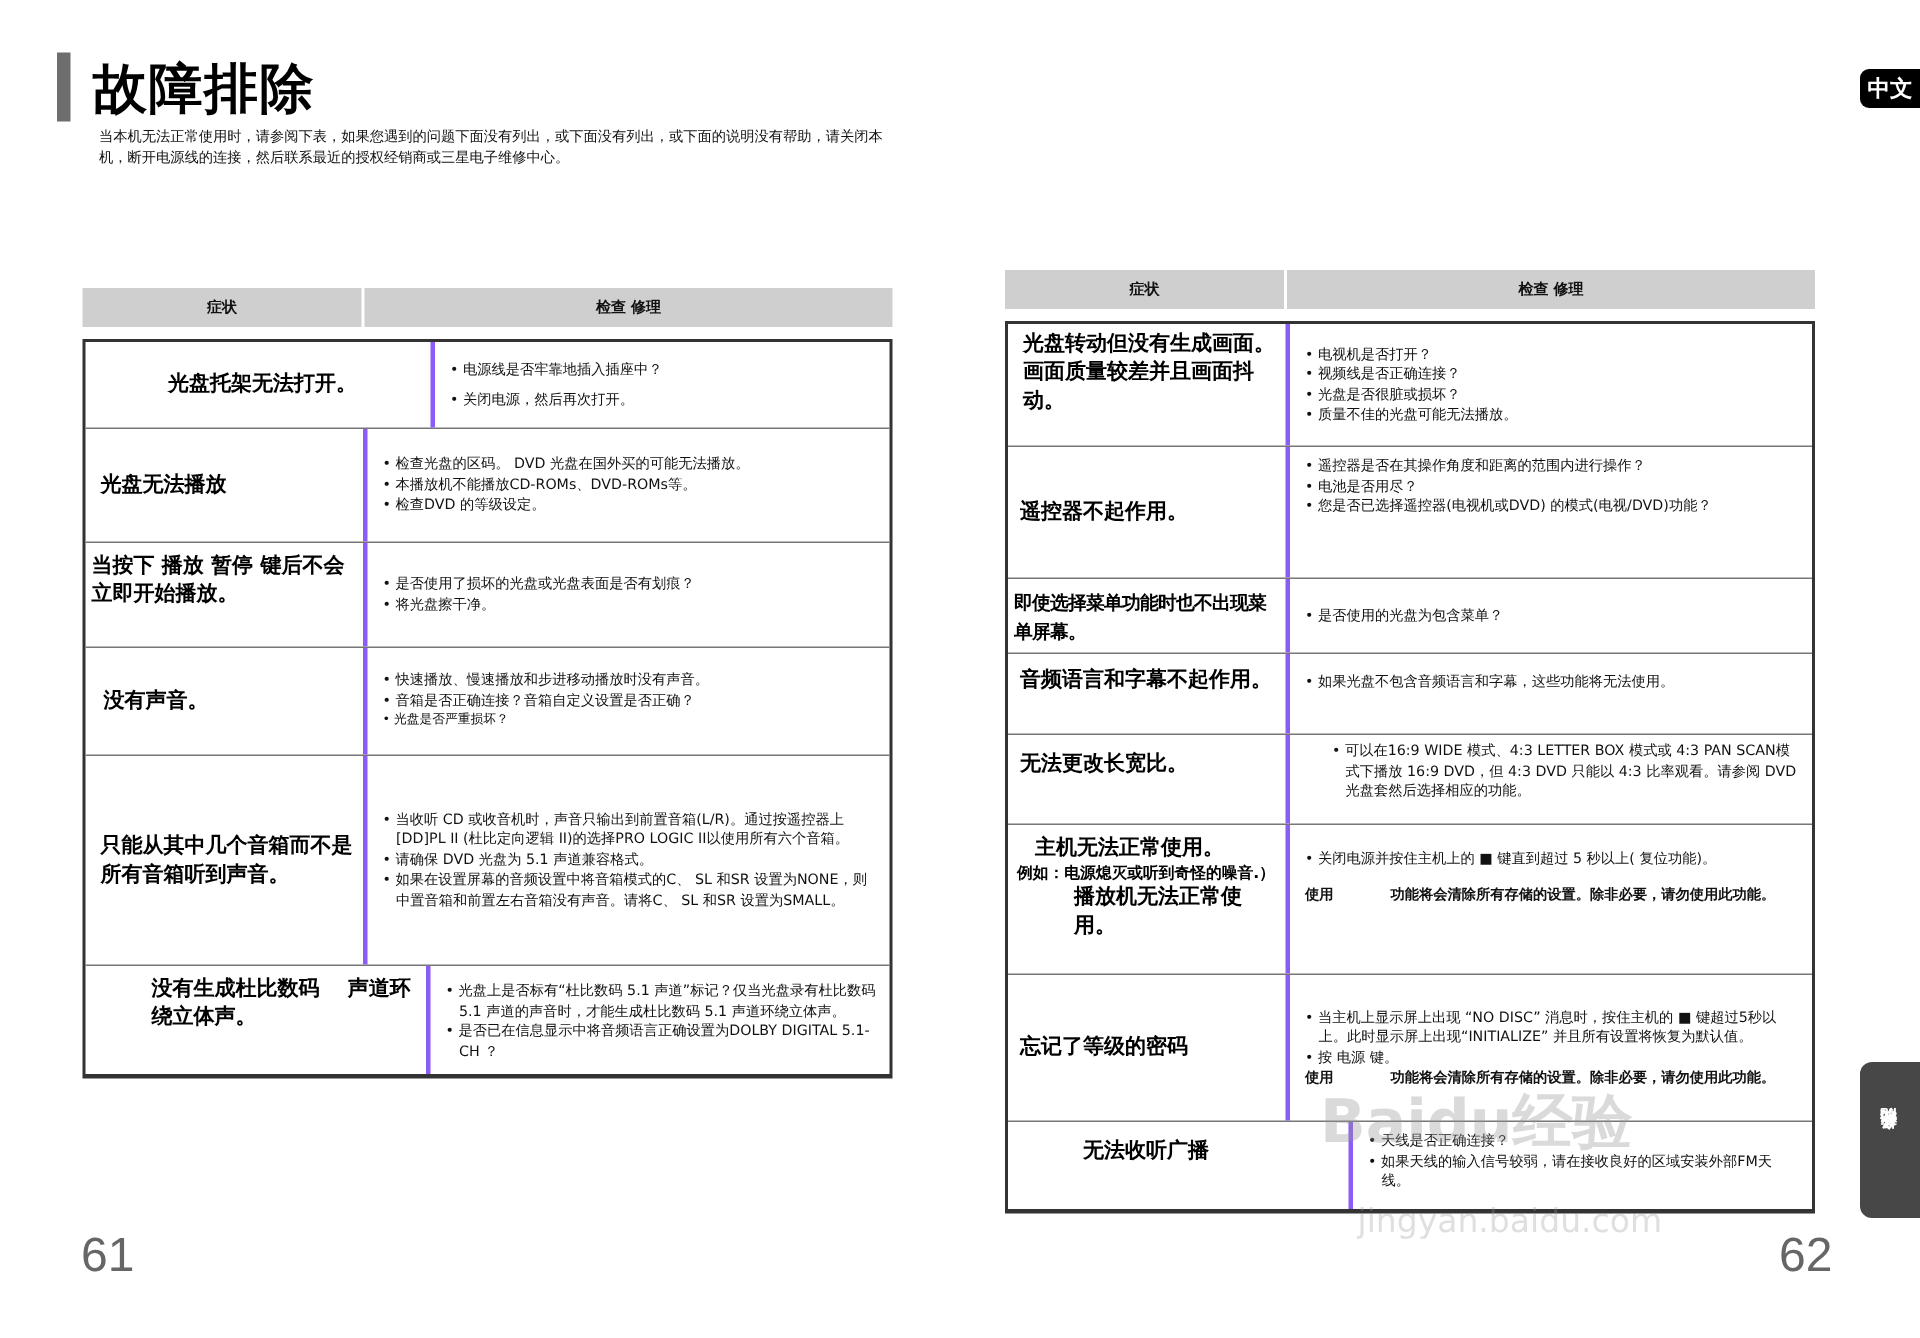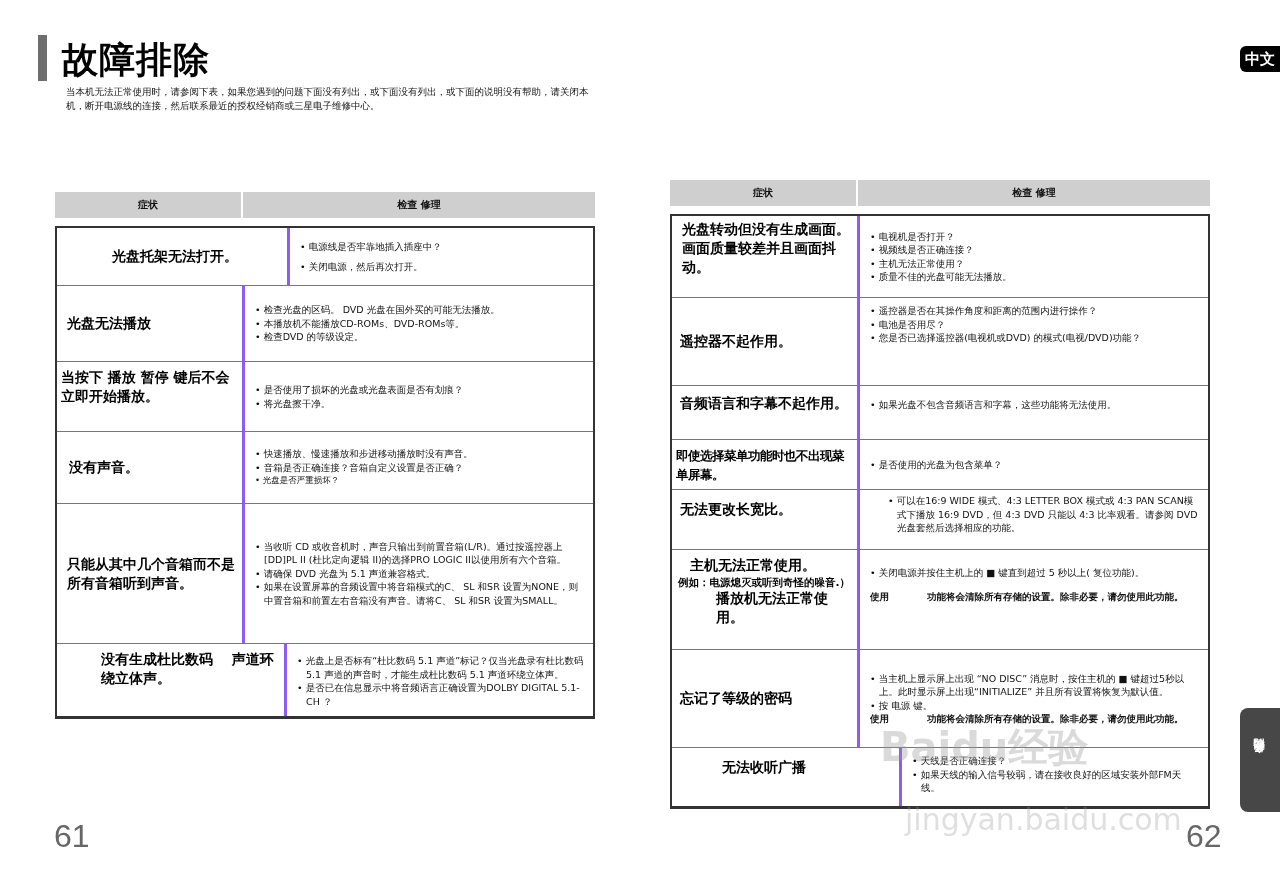--- a/index.html
+++ b/index.html
@@ -25,21 +25,21 @@
     .row { display: flex; border-bottom: 1px solid #777; }
     .row:last-child { border-bottom: none; margin-left: 42px; }
     .sym { border-right: 3px solid #8b5cf6; display: flex; align-items: center; padding: 0 6px 0 10px; font-size: 14px; font-weight: bold; line-height: 19px; color: #000; }
     .chk { flex: 1; display: flex; flex-direction: column; justify-content: center; padding: 4px 8px 4px 10px; font-size: 9.5px; line-height: 13.5px; color: #111; }
     .chk .item { padding-left: 9px; text-indent: -9px; }
     .chk .item::before { content: "• "; }
     .chk .note { font-weight: bold; margin-top: 6px; }
     .sym .sub { font-size: 10.5px; line-height: 14px; }
 
     .watermark { position: absolute; left: 880px; top: 720px; color: rgba(150,150,150,0.35); font-size: 40px; font-weight: bold; pointer-events: none; }
-    .watermark2 { position: absolute; left: 905px; top: 802px; color: rgba(150,150,150,0.3); font-size: 30px; pointer-events: none; }
+    .watermark2 { position: absolute; left: 905px; top: 802px; color: rgba(150,150,150,0.3); font-size: 22px; pointer-events: none; }
   </style>
 </head>
 <body>
 
 <div class="title-bar"></div>
 <h1 class="page-title">故障排除</h1>
 <p class="intro">当本机无法正常使用时，请参阅下表，如果您遇到的问题下面没有列出，或下面没有列出，或下面的说明没有帮助，请关闭本机，断开电源线的连接，然后联系最近的授权经销商或三星电子维修中心。</p>
 
 <div class="lang-tab">
     <span>中文</span>
@@ -105,42 +105,42 @@
   <div class="h" style="width:186px; margin-right:2px;">症状</div>
   <div class="h" style="flex:1;">检查 修理</div>
 </div>
 
 <div class="table" style="left:670px; top:214px; width:540px;">
   <div class="row" style="height:82px;">
     <div class="sym" style="width:188px; align-items:flex-start; padding-top:4px; width:188px;">光盘转动但没有生成画面。画面质量较差并且画面抖动。</div>
     <div class="chk">
       <div class="item">电视机是否打开？</div>
       <div class="item">视频线是否正确连接？</div>
-      <div class="item">主机无法正常使用？</div>
+      <div class="item">光盘是否很脏或损坏？</div>
       <div class="item">质量不佳的光盘可能无法播放。</div>
     </div>
   </div>
   <div class="row" style="height:88px;">
     <div class="sym" style="width:188px; padding-left:8px;">遥控器不起作用。</div>
     <div class="chk" style="justify-content:flex-start; padding-top:6px;">
       <div class="item">遥控器是否在其操作角度和距离的范围内进行操作？</div>
       <div class="item">电池是否用尽？</div>
       <div class="item">您是否已选择遥控器(电视机或DVD) 的模式(电视/DVD)功能？</div>
     </div>
   </div>
+  <div class="row" style="height:50px;">
+    <div class="sym" style="width:188px; padding-left:4px; font-size:12.5px; letter-spacing:-0.5px; align-items:flex-start; padding-top:6px;">即使选择菜单功能时也不出现菜单屏幕。</div>
+    <div class="chk">
+      <div class="item">是否使用的光盘为包含菜单？</div>
+    </div>
+  </div>
   <div class="row" style="height:54px;">
     <div class="sym" style="width:188px; padding-left:8px; align-items:flex-start; padding-top:8px;">音频语言和字幕不起作用。</div>
     <div class="chk" style="justify-content:flex-start; padding-top:12px;">
       <div class="item">如果光盘不包含音频语言和字幕，这些功能将无法使用。</div>
-    </div>
-  </div>
-  <div class="row" style="height:50px;">
-    <div class="sym" style="width:188px; padding-left:4px; font-size:12.5px; letter-spacing:-0.5px; align-items:flex-start; padding-top:6px;">即使选择菜单功能时也不出现菜单屏幕。</div>
-    <div class="chk">
-      <div class="item">是否使用的光盘为包含菜单？</div>
     </div>
   </div>
   <div class="row" style="height:60px;gap:18px;">
     <div class="sym" style="width:188px; padding-left:8px; align-items:flex-start; padding-top:10px;">无法更改长宽比。</div>
     <div class="chk" style="justify-content:flex-start; padding-top:4px;">
       <div class="item">可以在16:9 WIDE 模式、4:3 LETTER BOX 模式或 4:3 PAN SCAN模式下播放 16:9 DVD，但 4:3 DVD 只能以 4:3 比率观看。请参阅 DVD 光盘套然后选择相应的功能。</div>
     </div>
   </div>
   <div class="row" style="height:100px;">
     <div class="sym" style="width:188px; flex-direction:column; align-items:flex-start; justify-content:flex-start; padding-top:6px; padding-left:6px;">

